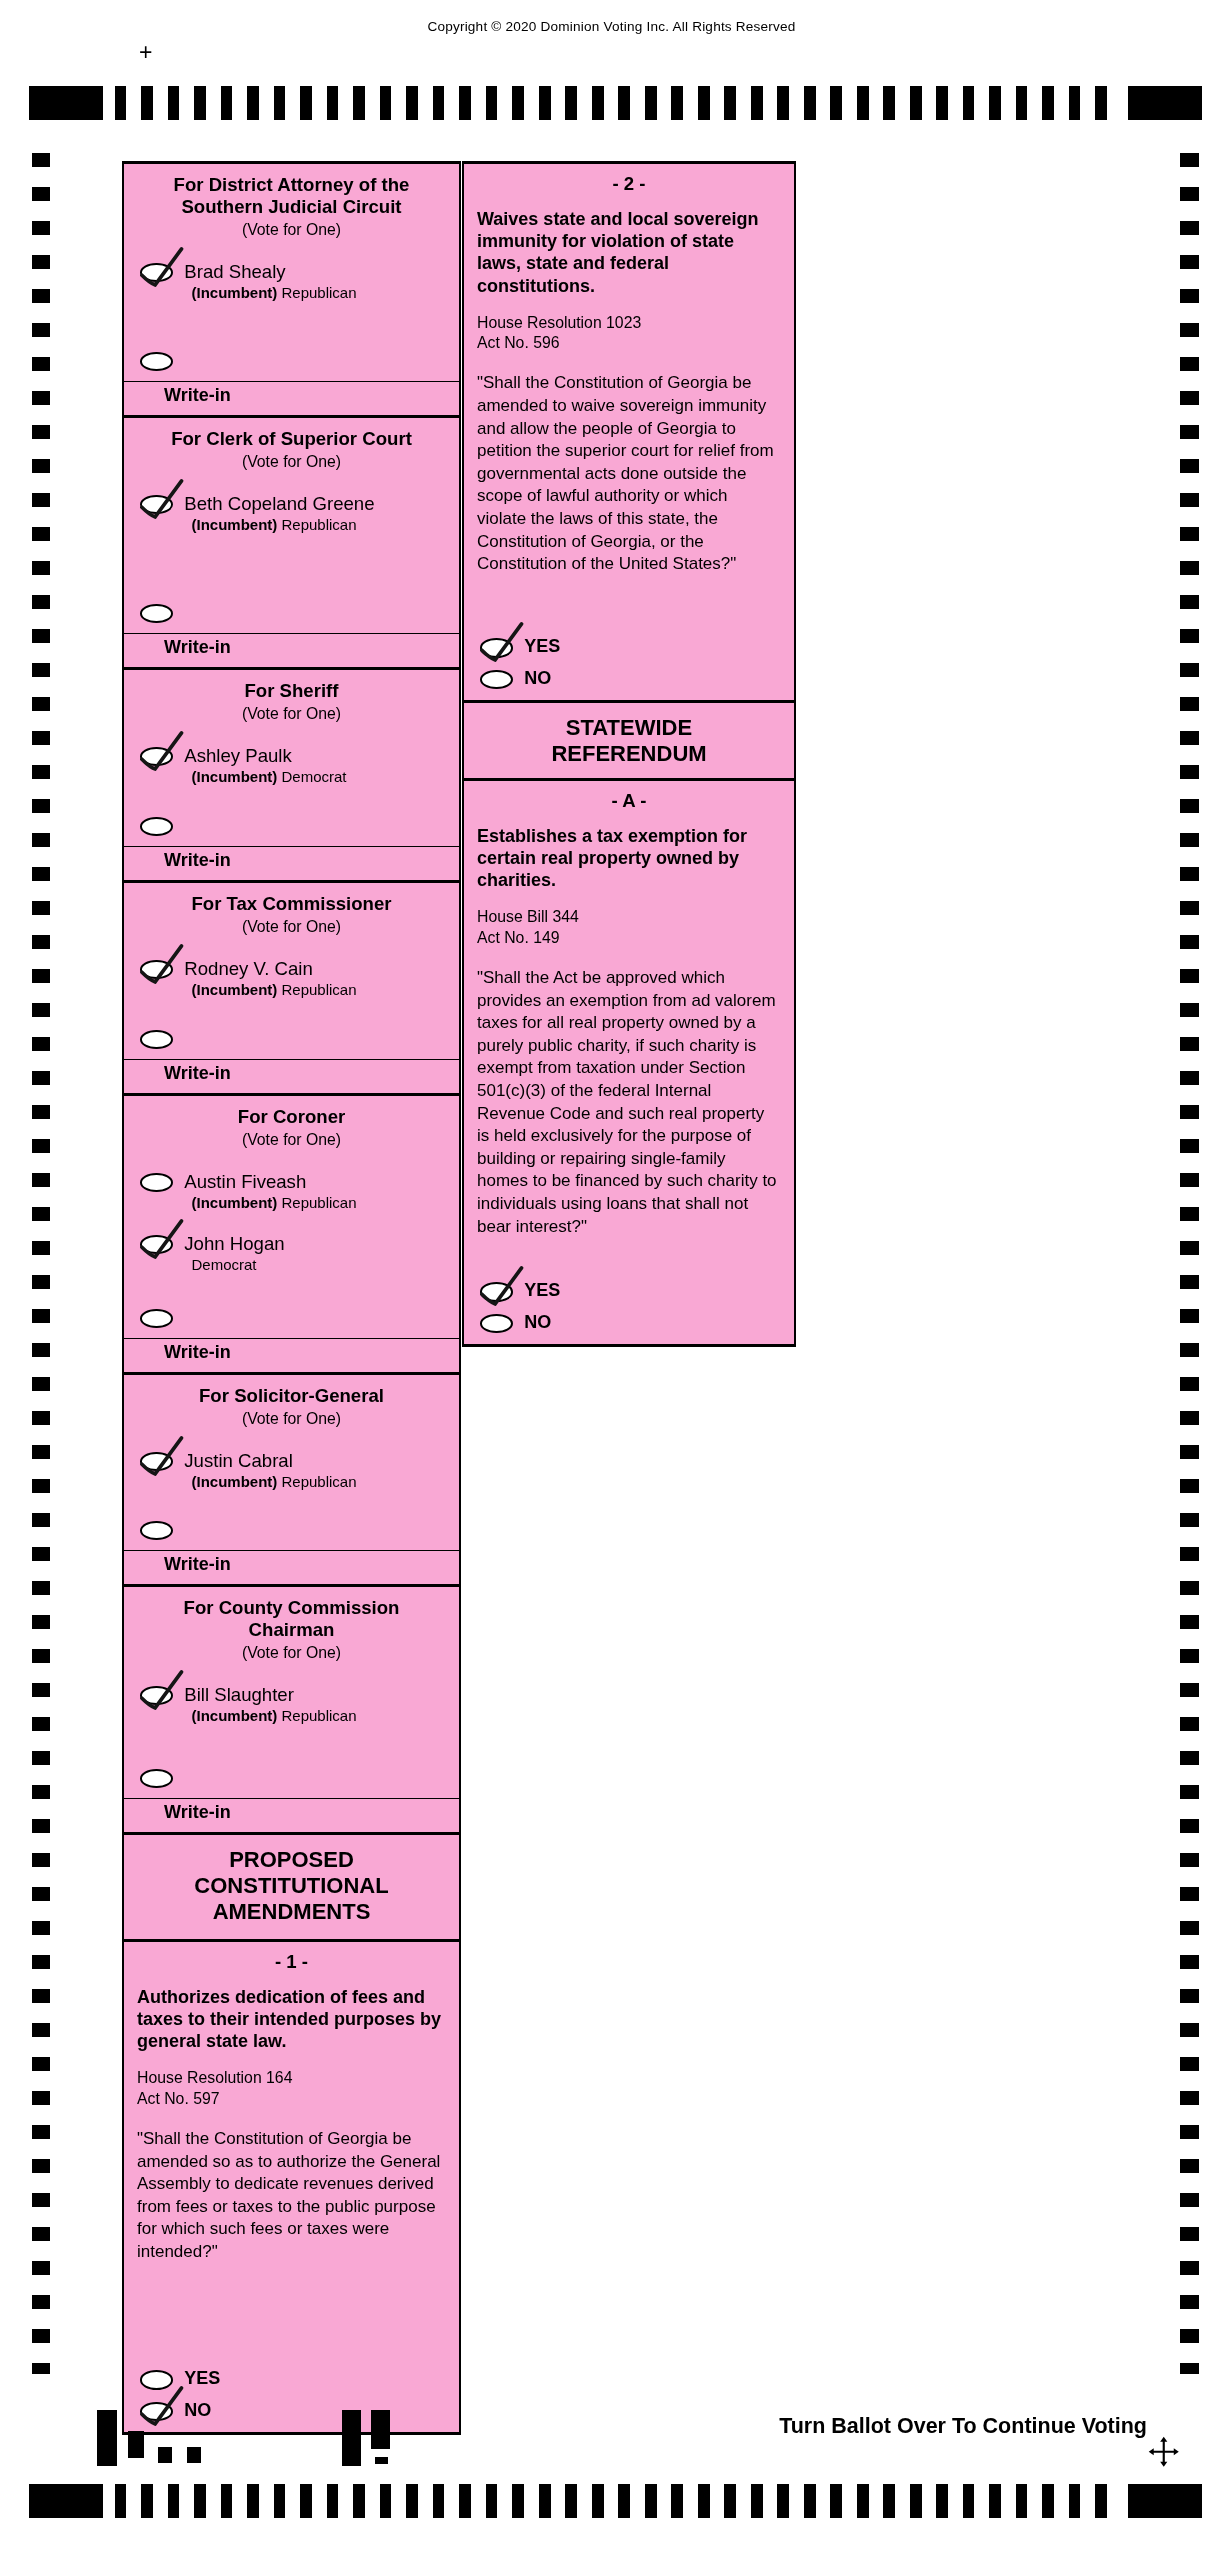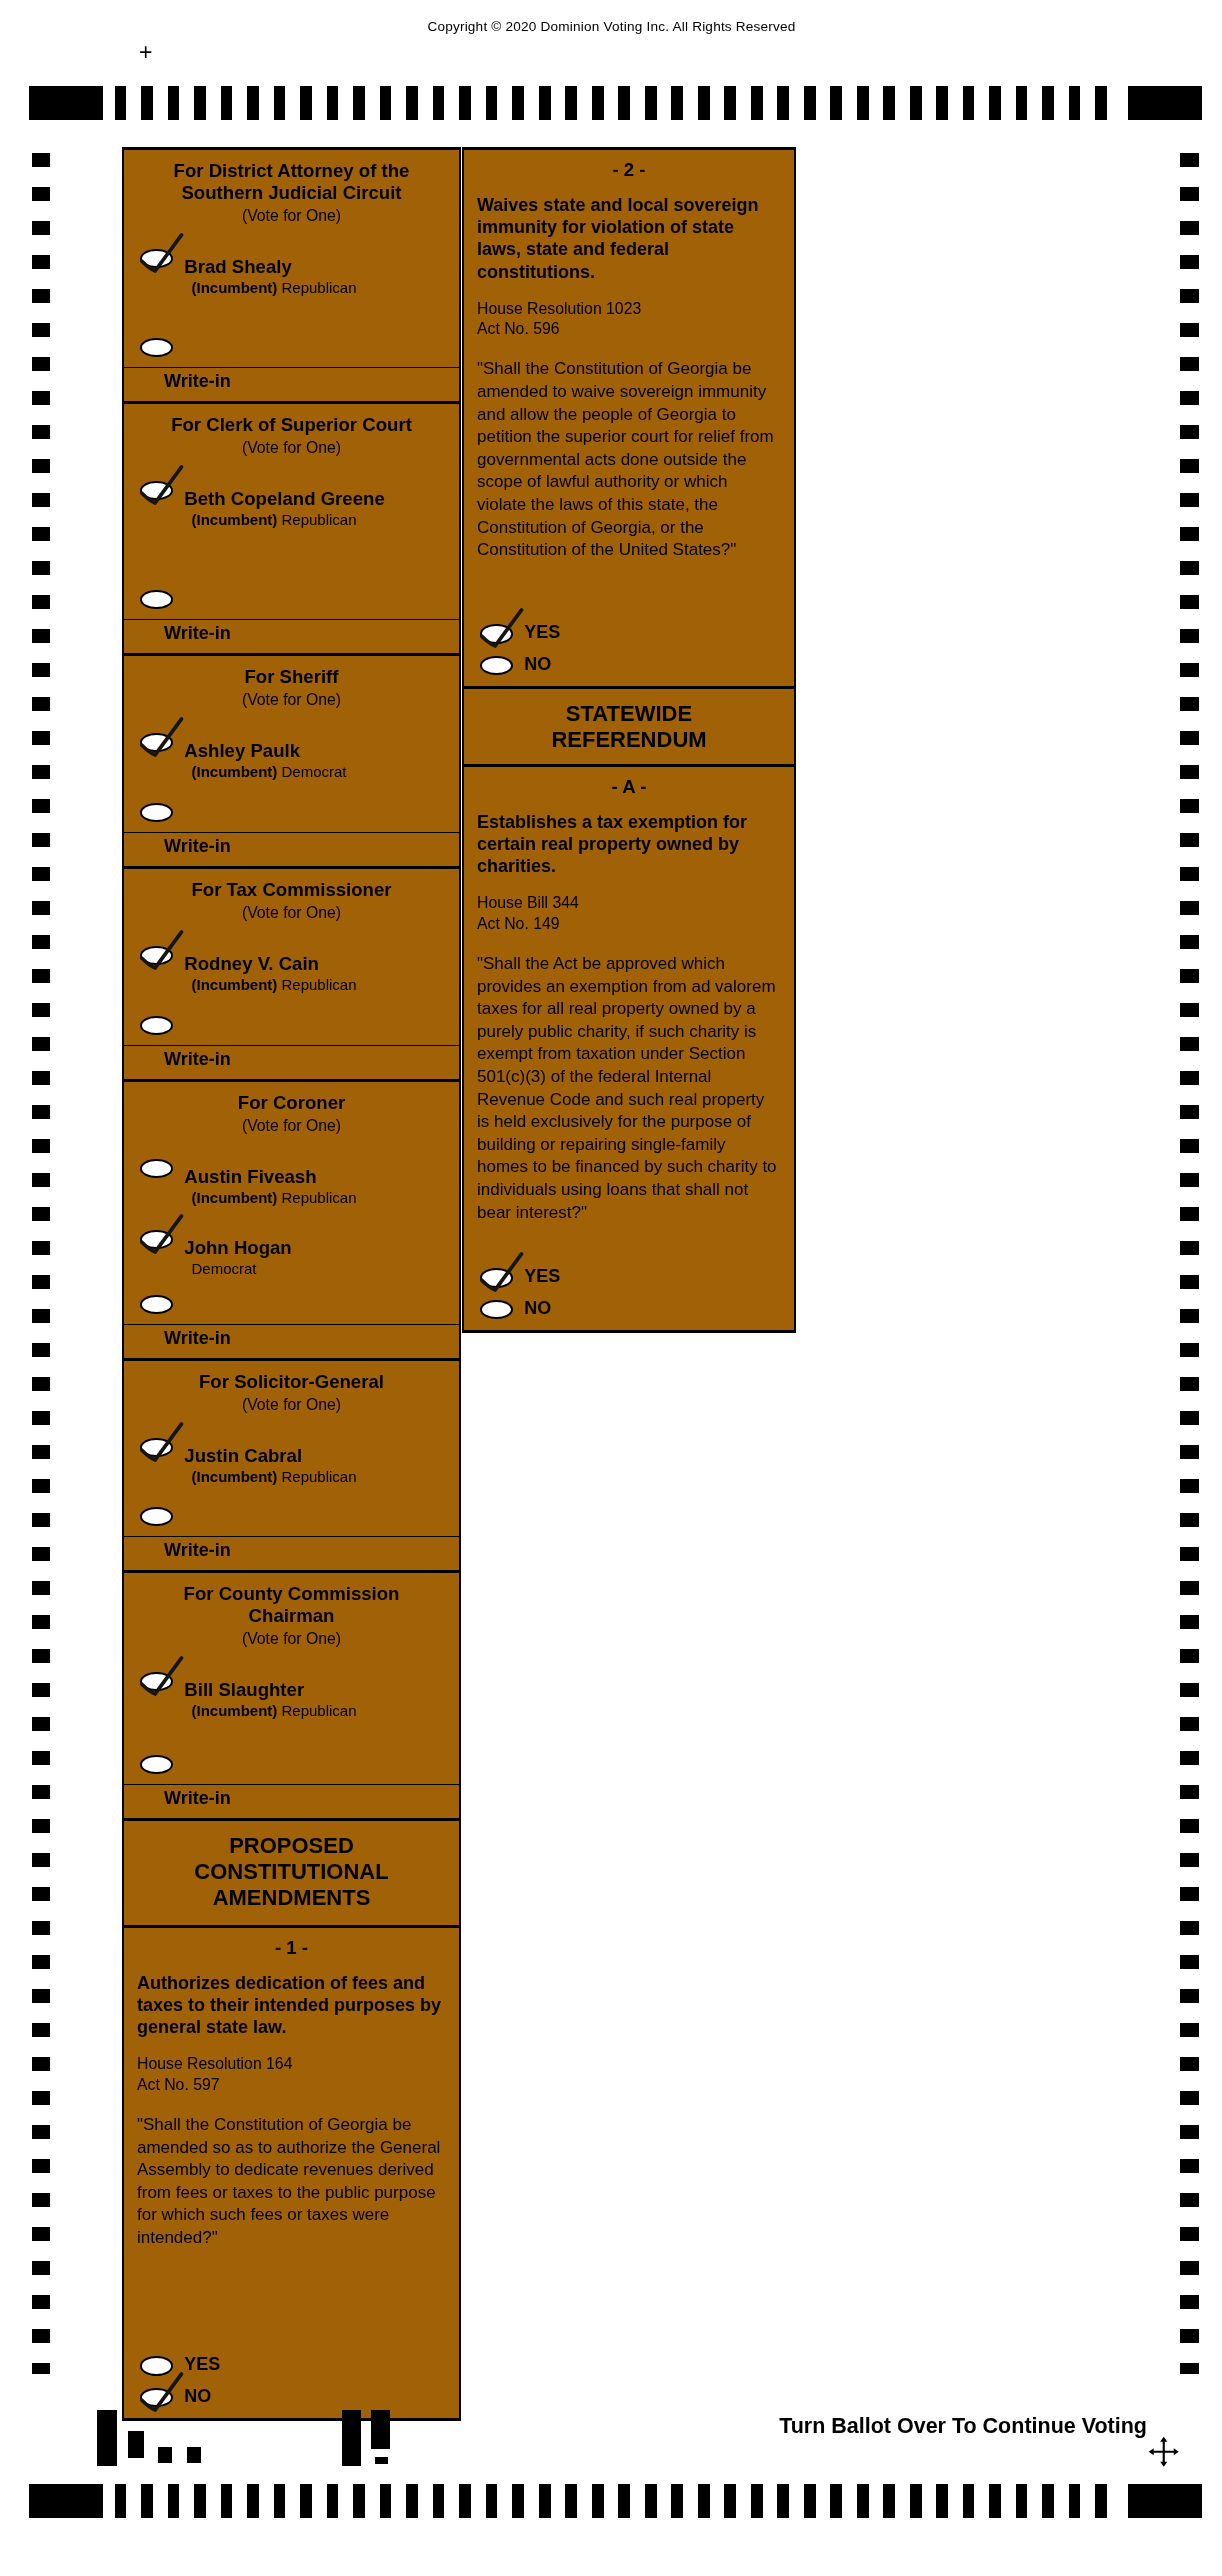--- a/index.html
+++ b/index.html
@@ -21,41 +21,41 @@
 
   
   #copyright { position:absolute; top:18.6px; left:0; width:100%; text-align:center;
     font-size:13.6px; letter-spacing:0.2px; }
   #plus-mark { position:absolute; left:139px; top:39px; font-size:23px; }
   #turnover { position:absolute; top:2414px; right:76px; font-weight:bold; font-size:21.5px; }
   #crosshair { position:absolute; left:1148px; top:2436px; }
   .bar { position:absolute; background:#000; }
 
   
-  .col { position:absolute; top:147px; background:#a16207;
+  .col { position:absolute; top:161px; background:#f9a8d4;
     border-left:2.1px solid #000; border-right:2.1px solid #000;
     border-top:3.6px solid #000; border-bottom:3.6px solid #000; }
   #left-col  { left:122px; width:339px; }
   #right-col { left:462px; width:334px; }
   .col > section { border-top:3.6px solid #000; overflow:hidden;
     display:flex; flex-direction:column; }
   .col > section:first-child { border-top:0; }
 
   
   .c-title { font-weight:bold; font-size:18.6px; line-height:1.17; text-align:center;
     max-width:271px; margin:10px auto 0; }
   .c-vote { font-size:15.8px; text-align:center; margin-top:3.6px; }
   .choice { display:flex; align-items:flex-start; padding-left:15.8px; }
   .cand { margin-top:21.5px; }
   .oval-wrap { position:relative; flex:0 0 33px; width:33px; height:19.3px; margin-top:2.1px; }
   .oval { position:absolute; inset:0; border:2.1px solid #000; border-radius:50%; background:#fff; }
   svg.mark { position:absolute; left:-7.2px; top:-20px; width:56px; height:47px; overflow:visible; }
   svg.mark path { fill:none; stroke:#151515; stroke-width:5; stroke-linecap:round; }
   .cand-text { margin-left:11.5px; display:flex; flex-direction:column; }
-  .cand-name { font-weight:bold; font-size:18.6px; line-height:1.15;margin-top:9px; }
+  .cand-name { font-weight:normal; font-size:18.6px; line-height:1.15; }
   .cand-detail { font-size:15px; margin-left:7.2px; margin-top:2.1px; }
   .cand-detail b { font-weight:bold; }
   .wovalrow { margin-top:auto; padding-bottom:10px; }
   .writein { border-top:1.4px solid #000; font-weight:bold; font-size:18px;
     padding:3.6px 0 8.6px 40px; }
 
   
   .big-header { font-weight:bold; font-size:22px; line-height:1.2; text-align:center;
     margin:11.5px auto 7.2px; }
   #amend-header-text { max-width:236px; }

